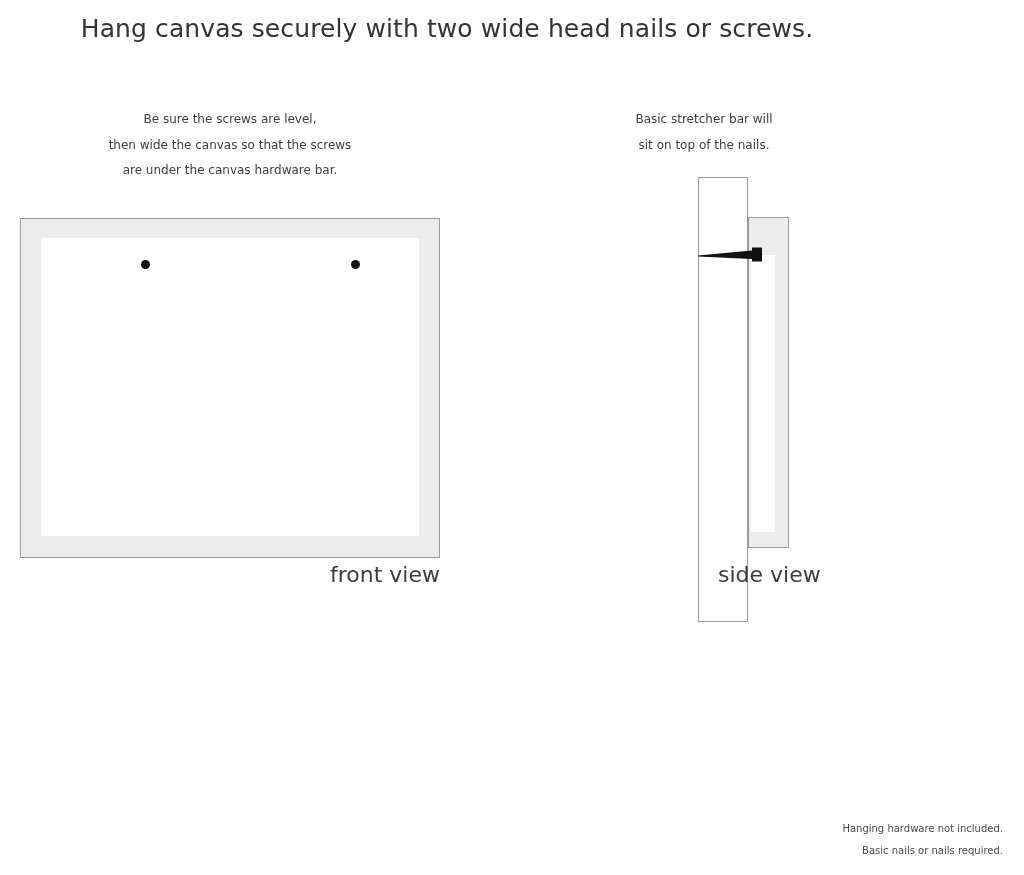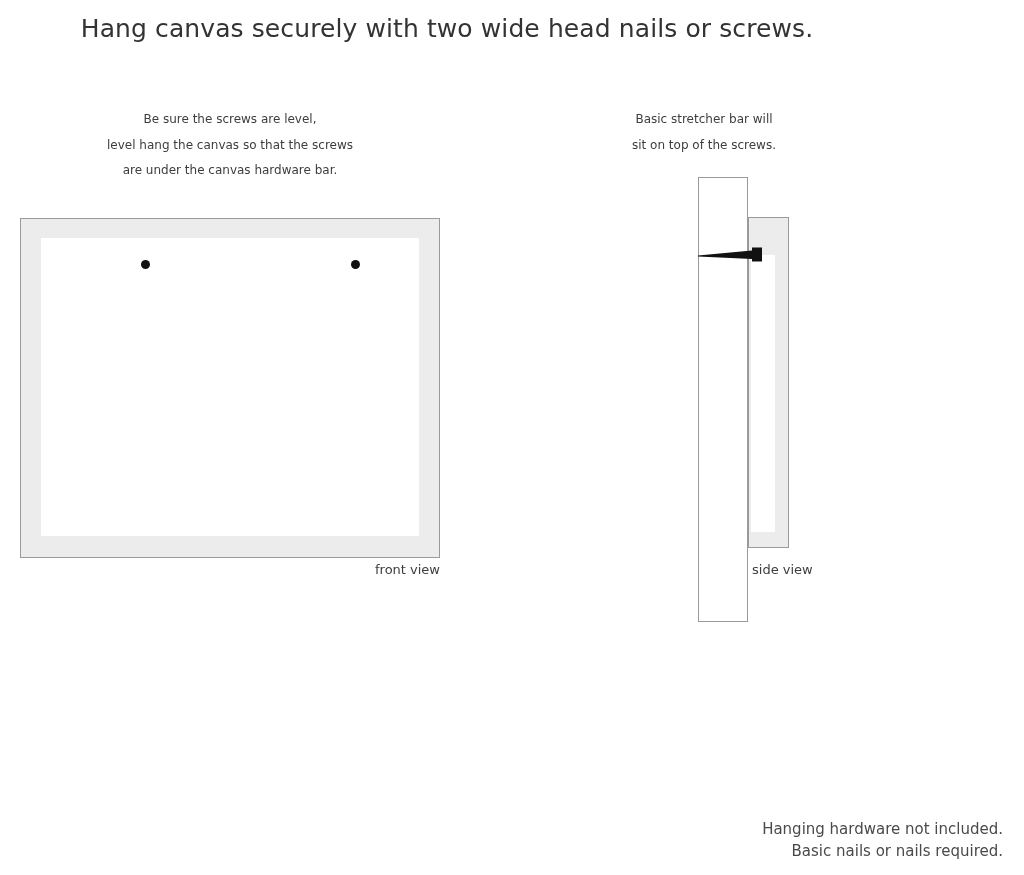--- a/index.html
+++ b/index.html
@@ -85,32 +85,32 @@
     width: 9px;
     height: 9px;
     border-radius: 50%;
     background: #111111;
   }
   .screw-dot-left  { left: 100px; top: 22px; }
   .screw-dot-right { left: 310px; top: 22px; }
 
   .view-label {
     position: absolute;
-    font-size: 13px;
+    font-size: 22px;
     color: #3d3d3d;
     white-space: nowrap;
   }
   .label-front {
     left: 240px;
     top: 562px;
     width: 200px;
     text-align: right;
   }
   .label-side {
-    left: 752px;
+    left: 718px;
     top: 562px;
     text-align: left;
   }
 
   
   .side-view {
     position: absolute;
     left: 690px;
     top: 170px;
     width: 120px;
@@ -152,42 +152,42 @@
     height: 30px;
     overflow: visible;
   }
 
   
   .footer {
     position: absolute;
     right: 21px;
     top: 818px;
     text-align: right;
-    font-size: 15px;
+    font-size: 10px;
     line-height: 22px;
     color: #4a4a4a;
   }
   .footer .line { display: block; white-space: nowrap; }
 </style>
 </head>
 <body>
 
 <div class="page">
 
   <div class="headline">Hang canvas securely with two wide head nails or screws.</div>
 
   <div class="caption caption-left">
     <span class="line">Be sure the screws are level,</span>
-    <span class="line">level hang the canvas so that the screws</span>
+    <span class="line">then wide the canvas so that the screws</span>
     <span class="line">are under the canvas hardware bar.</span>
   </div>
 
   <div class="caption caption-right">
     <span class="line">Basic stretcher bar will</span>
-    <span class="line">sit on top of the screws.</span>
+    <span class="line">sit on top of the nails.</span>
   </div>
 
   <div class="front-view">
     <div class="front-inner">
       <span class="screw-dot screw-dot-left"></span>
       <span class="screw-dot screw-dot-right"></span>
     </div>
   </div>
   <div class="view-label label-front">front view</div>
 

